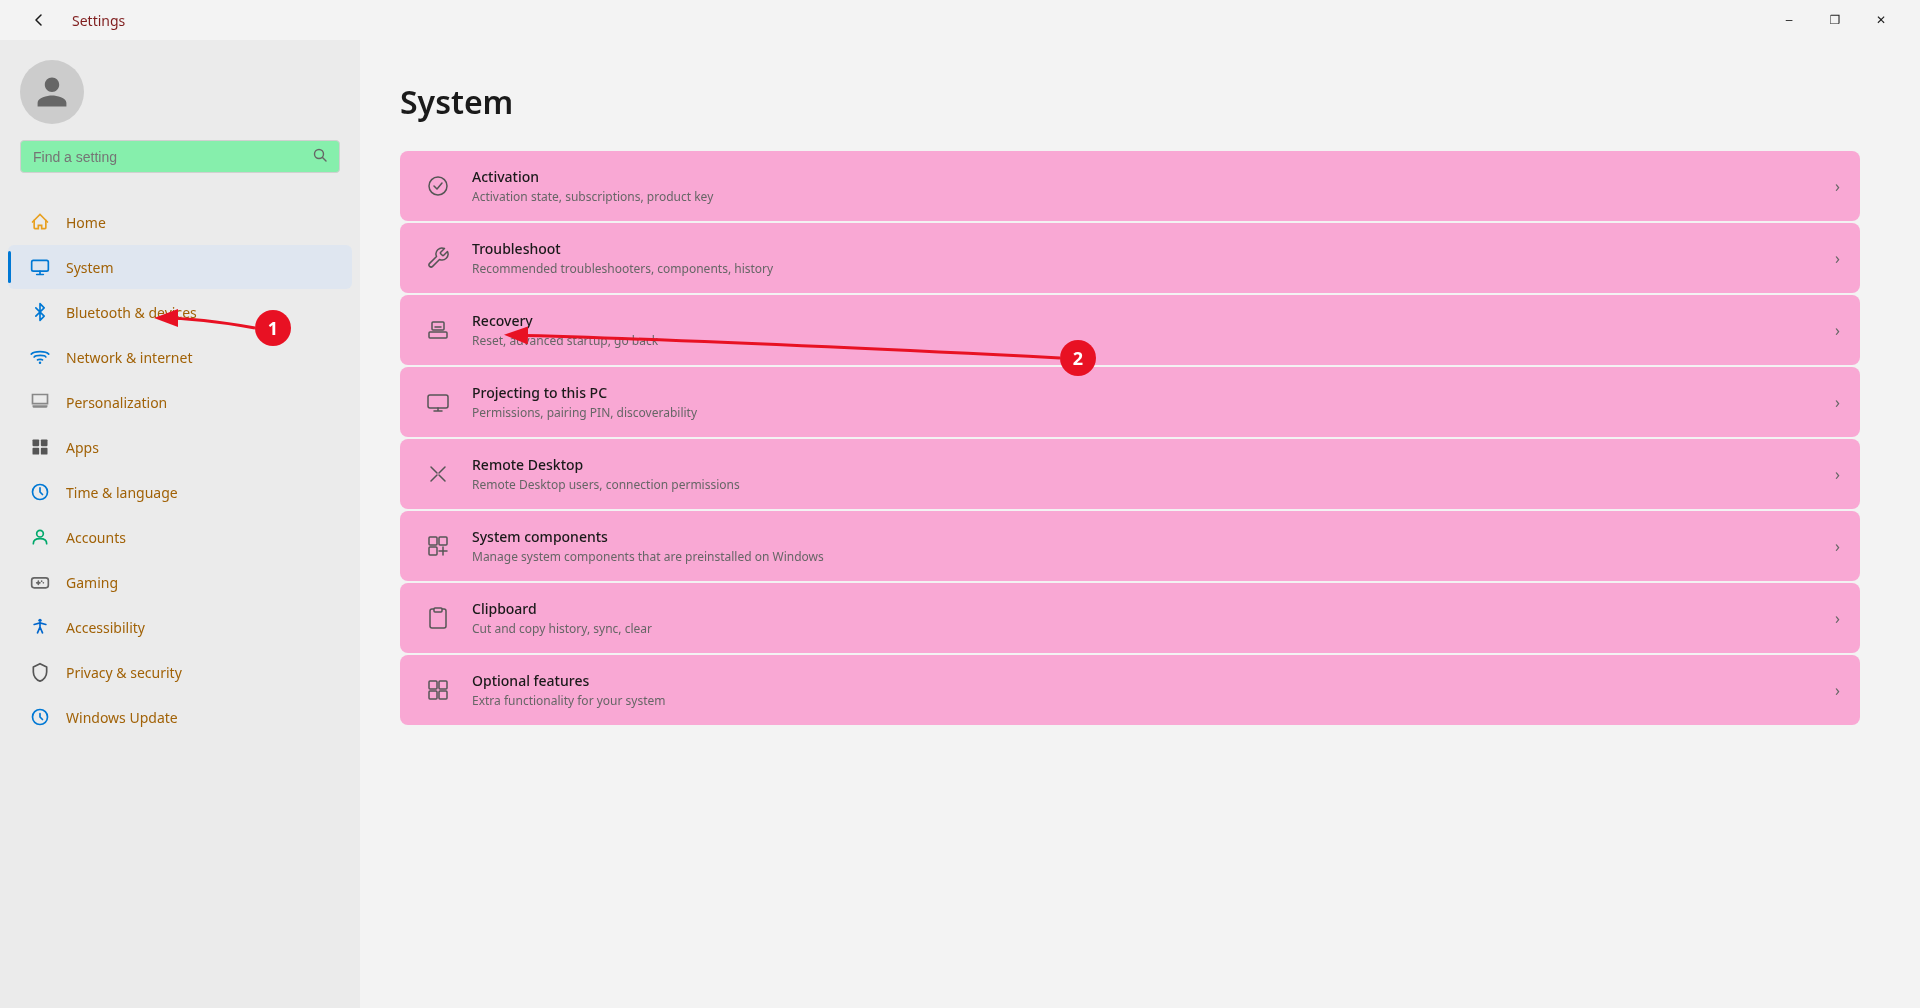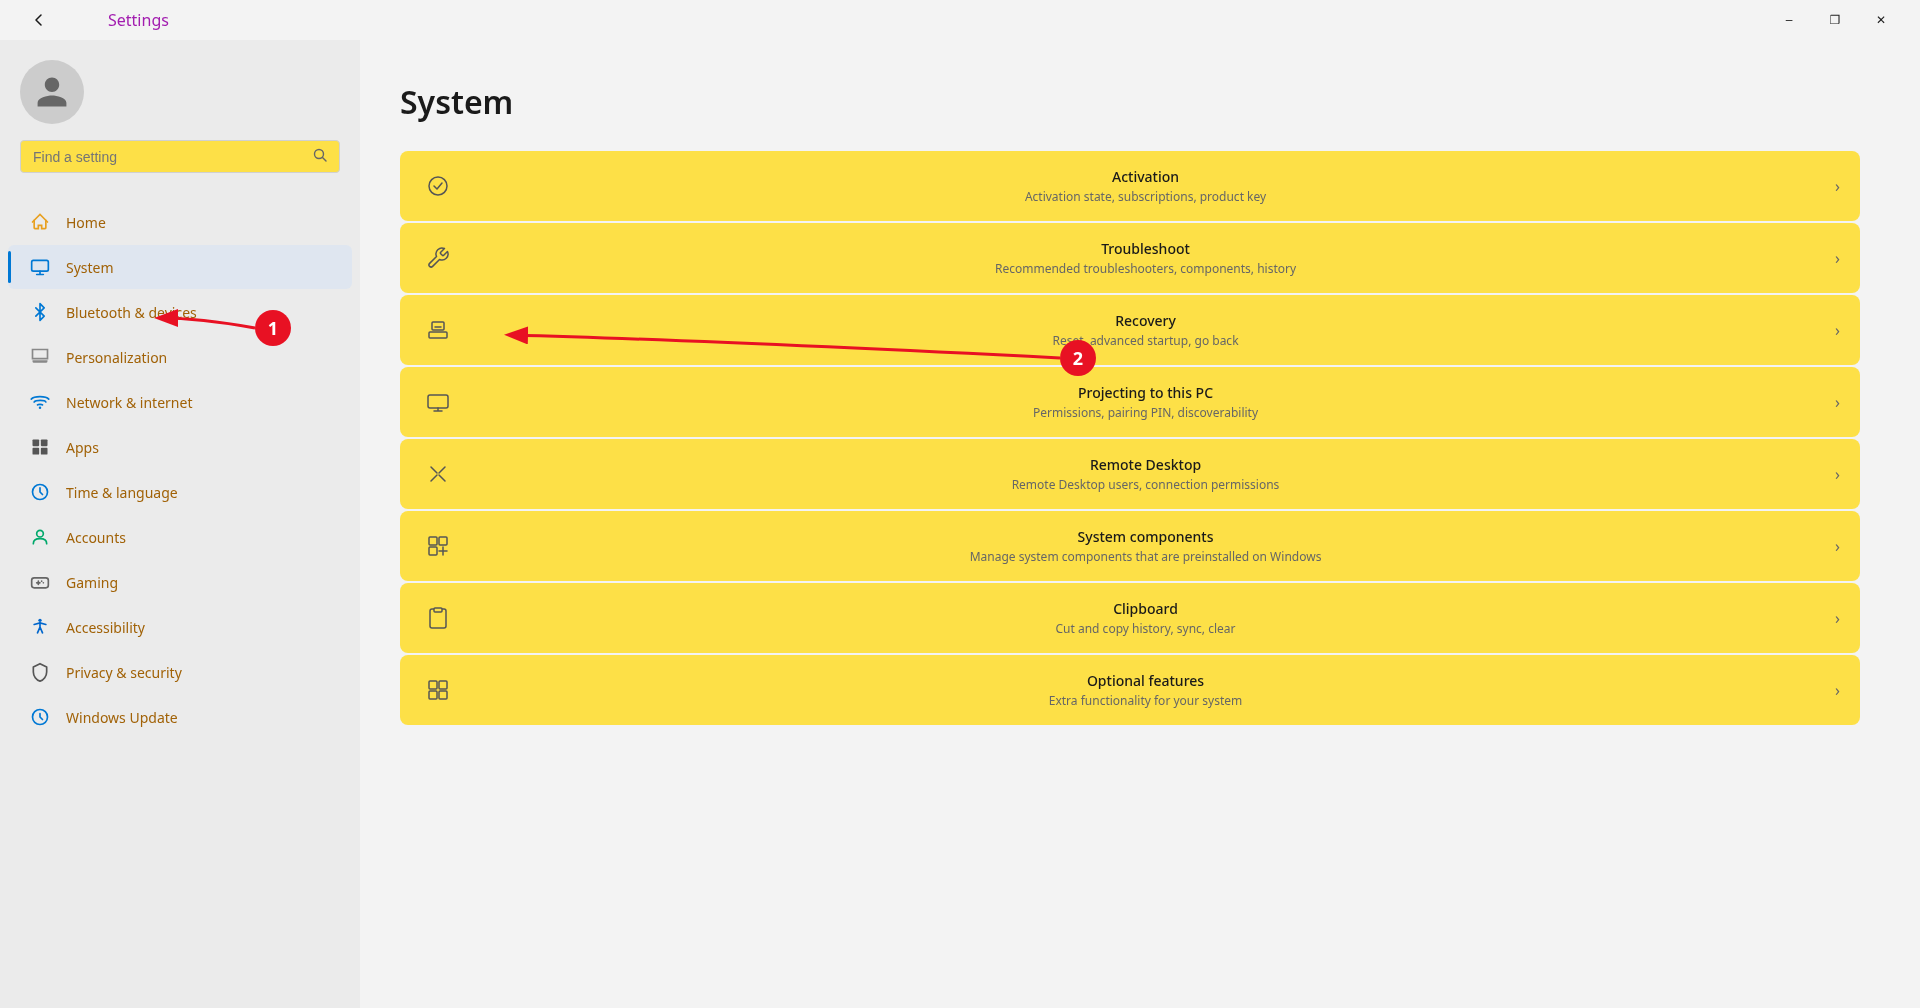--- a/index.html
+++ b/index.html
@@ -22,23 +22,22 @@
       padding: 0 16px;
       justify-content: space-between;
       flex-shrink: 0;
     }
     .title-bar-left {
       display: flex;
       align-items: center;
       gap: 10px;
     }
     .title-bar-title {
-      font-size: 16px;
-      color: #a21caf;
-      margin-left: 36px;
+      font-size: 14px;
+      color: #7f1d1d;
     }
     .title-bar-controls {
       display: flex;
       gap: 0;
     }
     .title-bar-btn {
       width: 46px;
       height: 32px;
       display: flex;
       align-items: center;
@@ -85,21 +84,21 @@
     }
     .user-avatar svg {
       width: 36px;
       height: 36px;
       fill: #666;
     }
 
     .search-box {
       display: flex;
       align-items: center;
-      background: #fde047;
+      background: #86efac;
       border: 1px solid #d0d0d0;
       border-radius: 4px;
       padding: 6px 12px;
       gap: 8px;
       width: 100%;
       margin-bottom: 16px;
     }
     .search-input {
       border: none;
       outline: none;
@@ -168,29 +167,28 @@
     }
 
     
     .settings-list {
       display: flex;
       flex-direction: column;
       gap: 2px;
     }
 
     .settings-item {
-      background: #fde047;
+      background: #f9a8d4;
       border-radius: 8px;
       display: flex;
       align-items: center;
       padding: 16px 20px;
       cursor: pointer;
-      gap: 22px;
+      gap: 16px;
       transition: background 0.1s;
-      text-align: center;
     }
     .settings-item-icon {
       width: 36px;
       height: 36px;
       display: flex;
       align-items: center;
       justify-content: center;
       flex-shrink: 0;
       color: #444;
     }
@@ -317,36 +315,36 @@
     <span class="nav-icon">
             <svg width="20" height="20" viewBox="0 0 24 24" fill="none">
               <path d="M7 7l10 10-5 5V2l5 5L7 17" stroke="#0078d4" stroke-width="2" stroke-linecap="round" stroke-linejoin="round"></path>
             </svg>
           </span>
     <span class="nav-label">Bluetooth &amp; devices</span>
   </div>
         <div class="nav-item">
     <span class="nav-icon">
             <svg width="20" height="20" viewBox="0 0 24 24" fill="none">
-              <path d="M3 17c0 1.1.9 2 2 2h14a2 2 0 002-2v-1H3v1z" fill="#888"></path>
-              <path d="M21 3H3v11h18V3z" stroke="#888" stroke-width="2"></path>
-            </svg>
-          </span>
-    <span class="nav-label">Personalization</span>
-  </div>
-        <div class="nav-item">
-    <span class="nav-icon">
-            <svg width="20" height="20" viewBox="0 0 24 24" fill="none">
               <path d="M1.5 8.5C5 4.5 19 4.5 22.5 8.5" stroke="#0078d4" stroke-width="2" stroke-linecap="round"></path>
               <path d="M5 12c1.9-2.5 13-2.5 14 0" stroke="#0078d4" stroke-width="2" stroke-linecap="round"></path>
               <path d="M9 15.5c1-1 5-1 6 0" stroke="#0078d4" stroke-width="2" stroke-linecap="round"></path>
               <circle cx="12" cy="19" r="1.5" fill="#0078d4"></circle>
             </svg>
           </span>
     <span class="nav-label">Network &amp; internet</span>
+  </div>
+        <div class="nav-item">
+    <span class="nav-icon">
+            <svg width="20" height="20" viewBox="0 0 24 24" fill="none">
+              <path d="M3 17c0 1.1.9 2 2 2h14a2 2 0 002-2v-1H3v1z" fill="#888"></path>
+              <path d="M21 3H3v11h18V3z" stroke="#888" stroke-width="2"></path>
+            </svg>
+          </span>
+    <span class="nav-label">Personalization</span>
   </div>
         <div class="nav-item">
     <span class="nav-icon">
             <svg width="20" height="20" viewBox="0 0 24 24" fill="none">
               <rect x="3" y="3" width="8" height="8" rx="1" fill="#555"></rect>
               <rect x="13" y="3" width="8" height="8" rx="1" fill="#555"></rect>
               <rect x="3" y="13" width="8" height="8" rx="1" fill="#555"></rect>
               <rect x="13" y="13" width="8" height="8" rx="1" fill="#555"></rect>
             </svg>
           </span>

